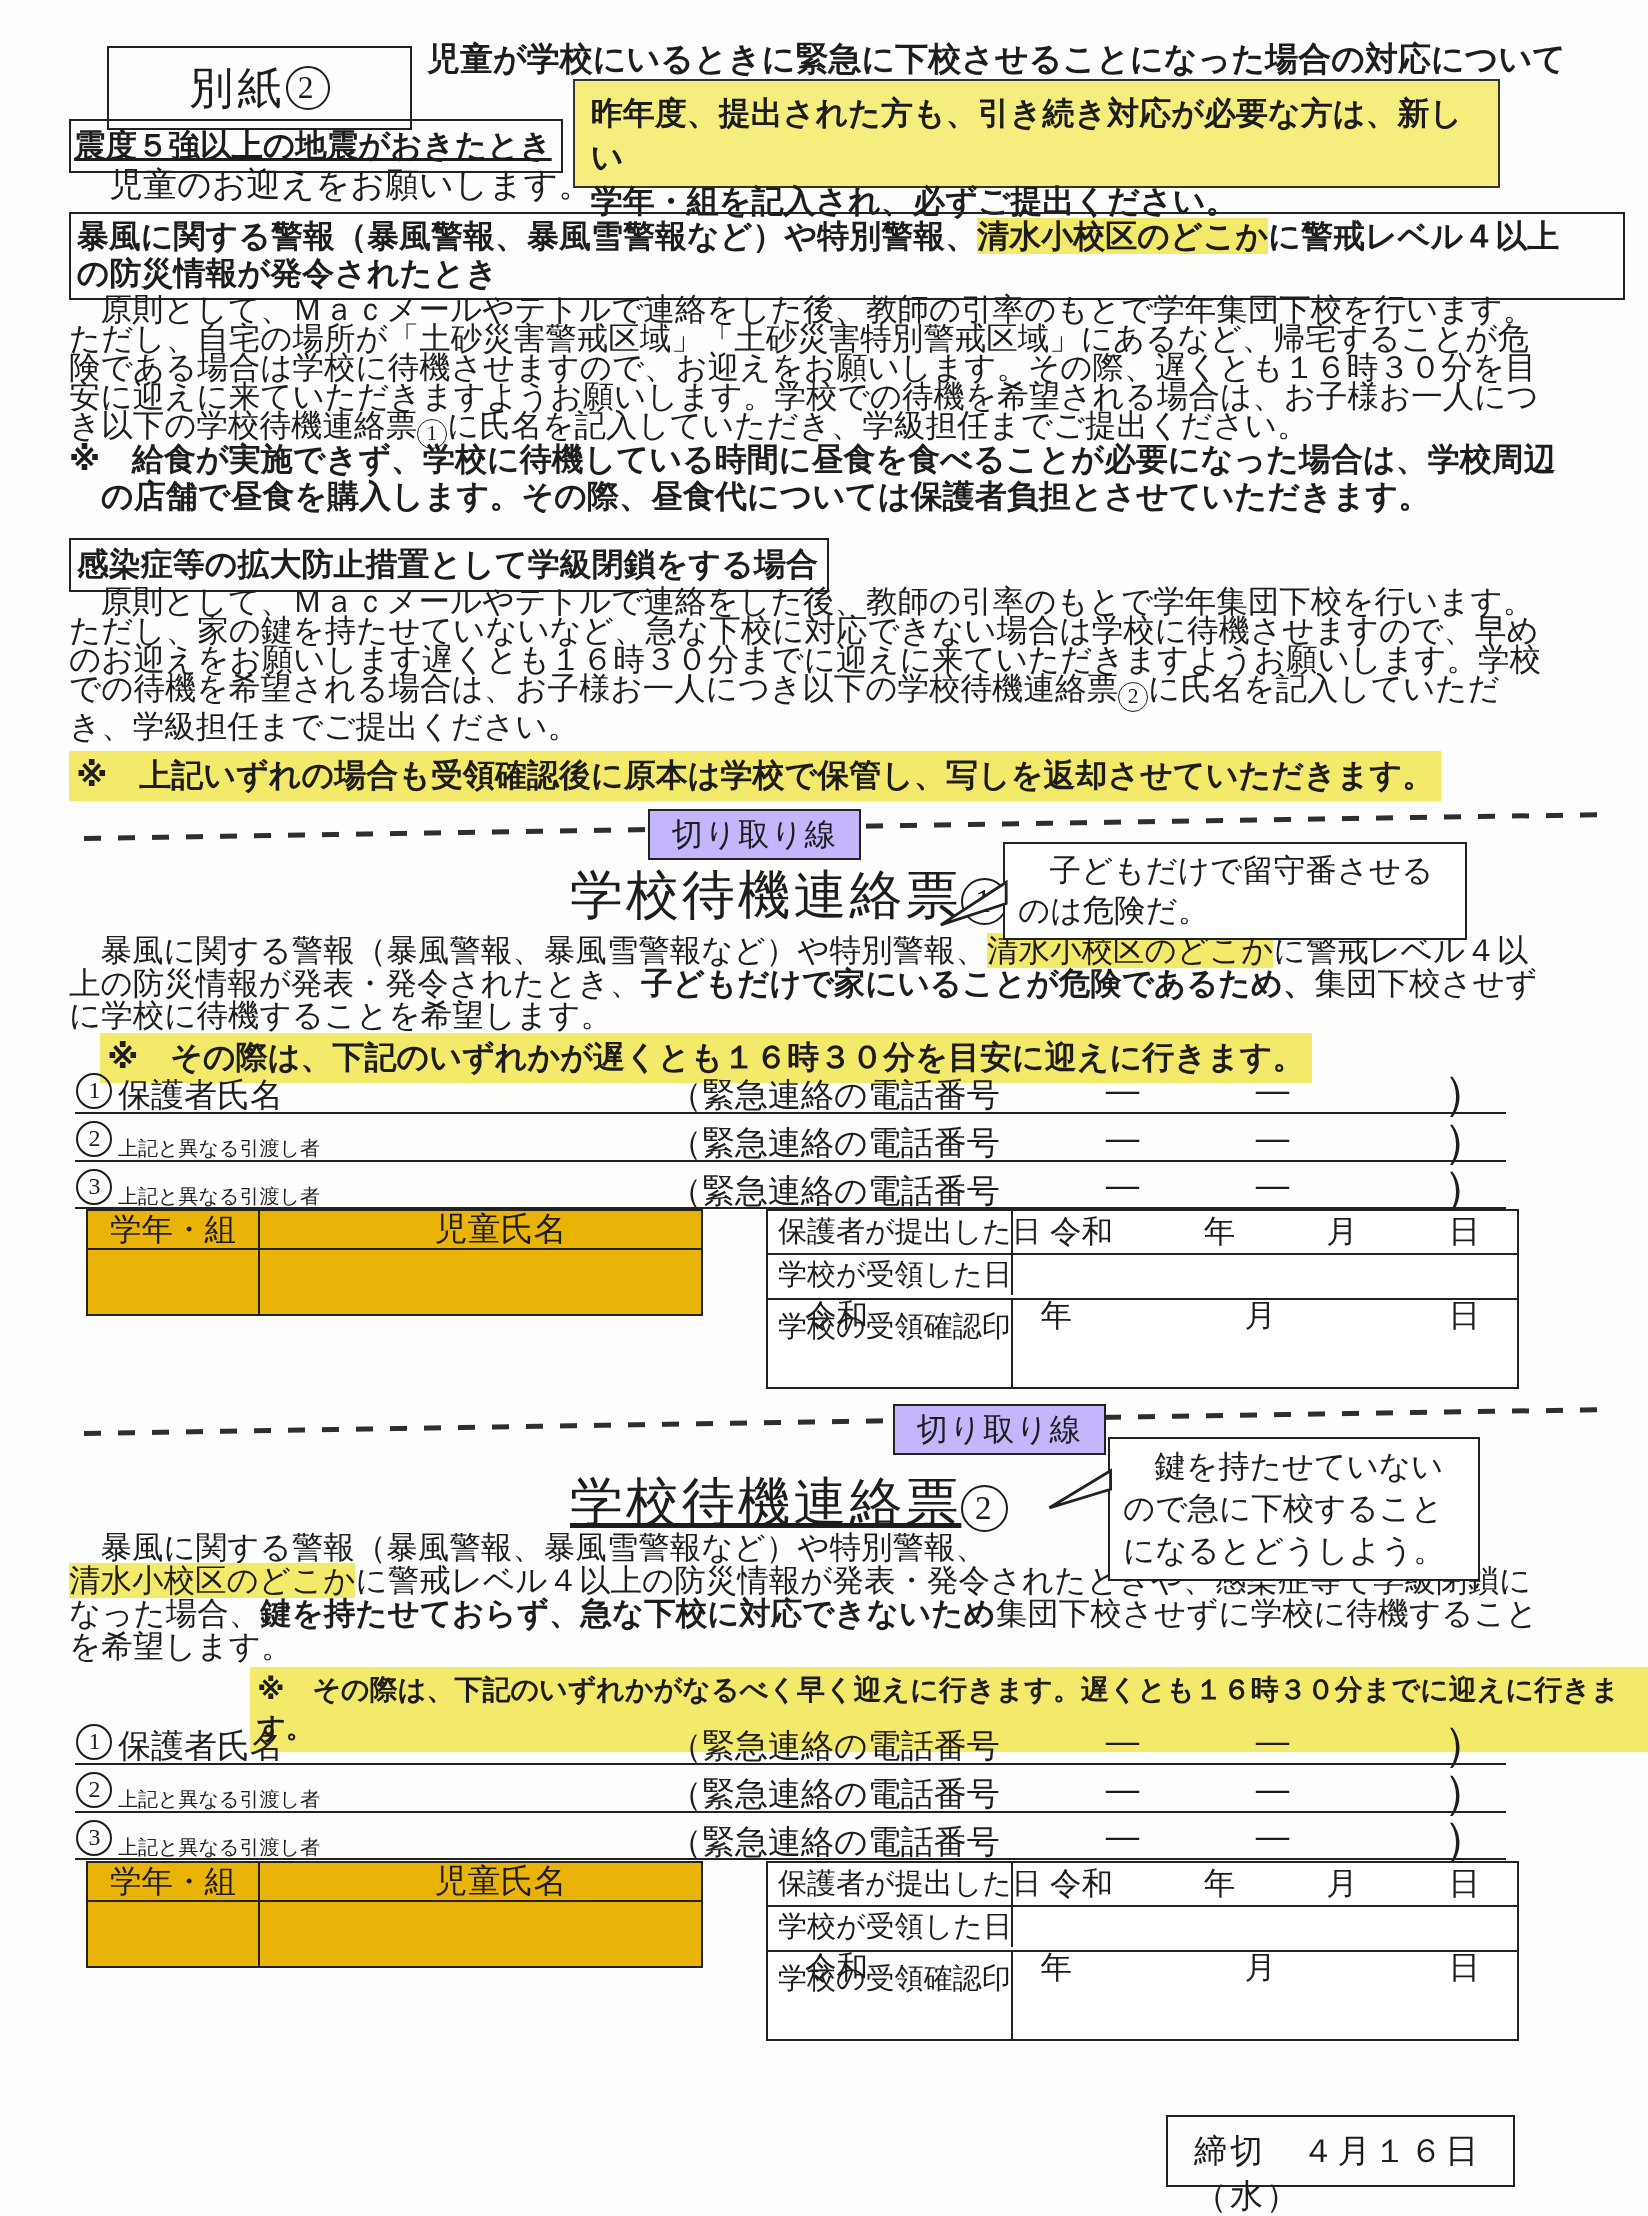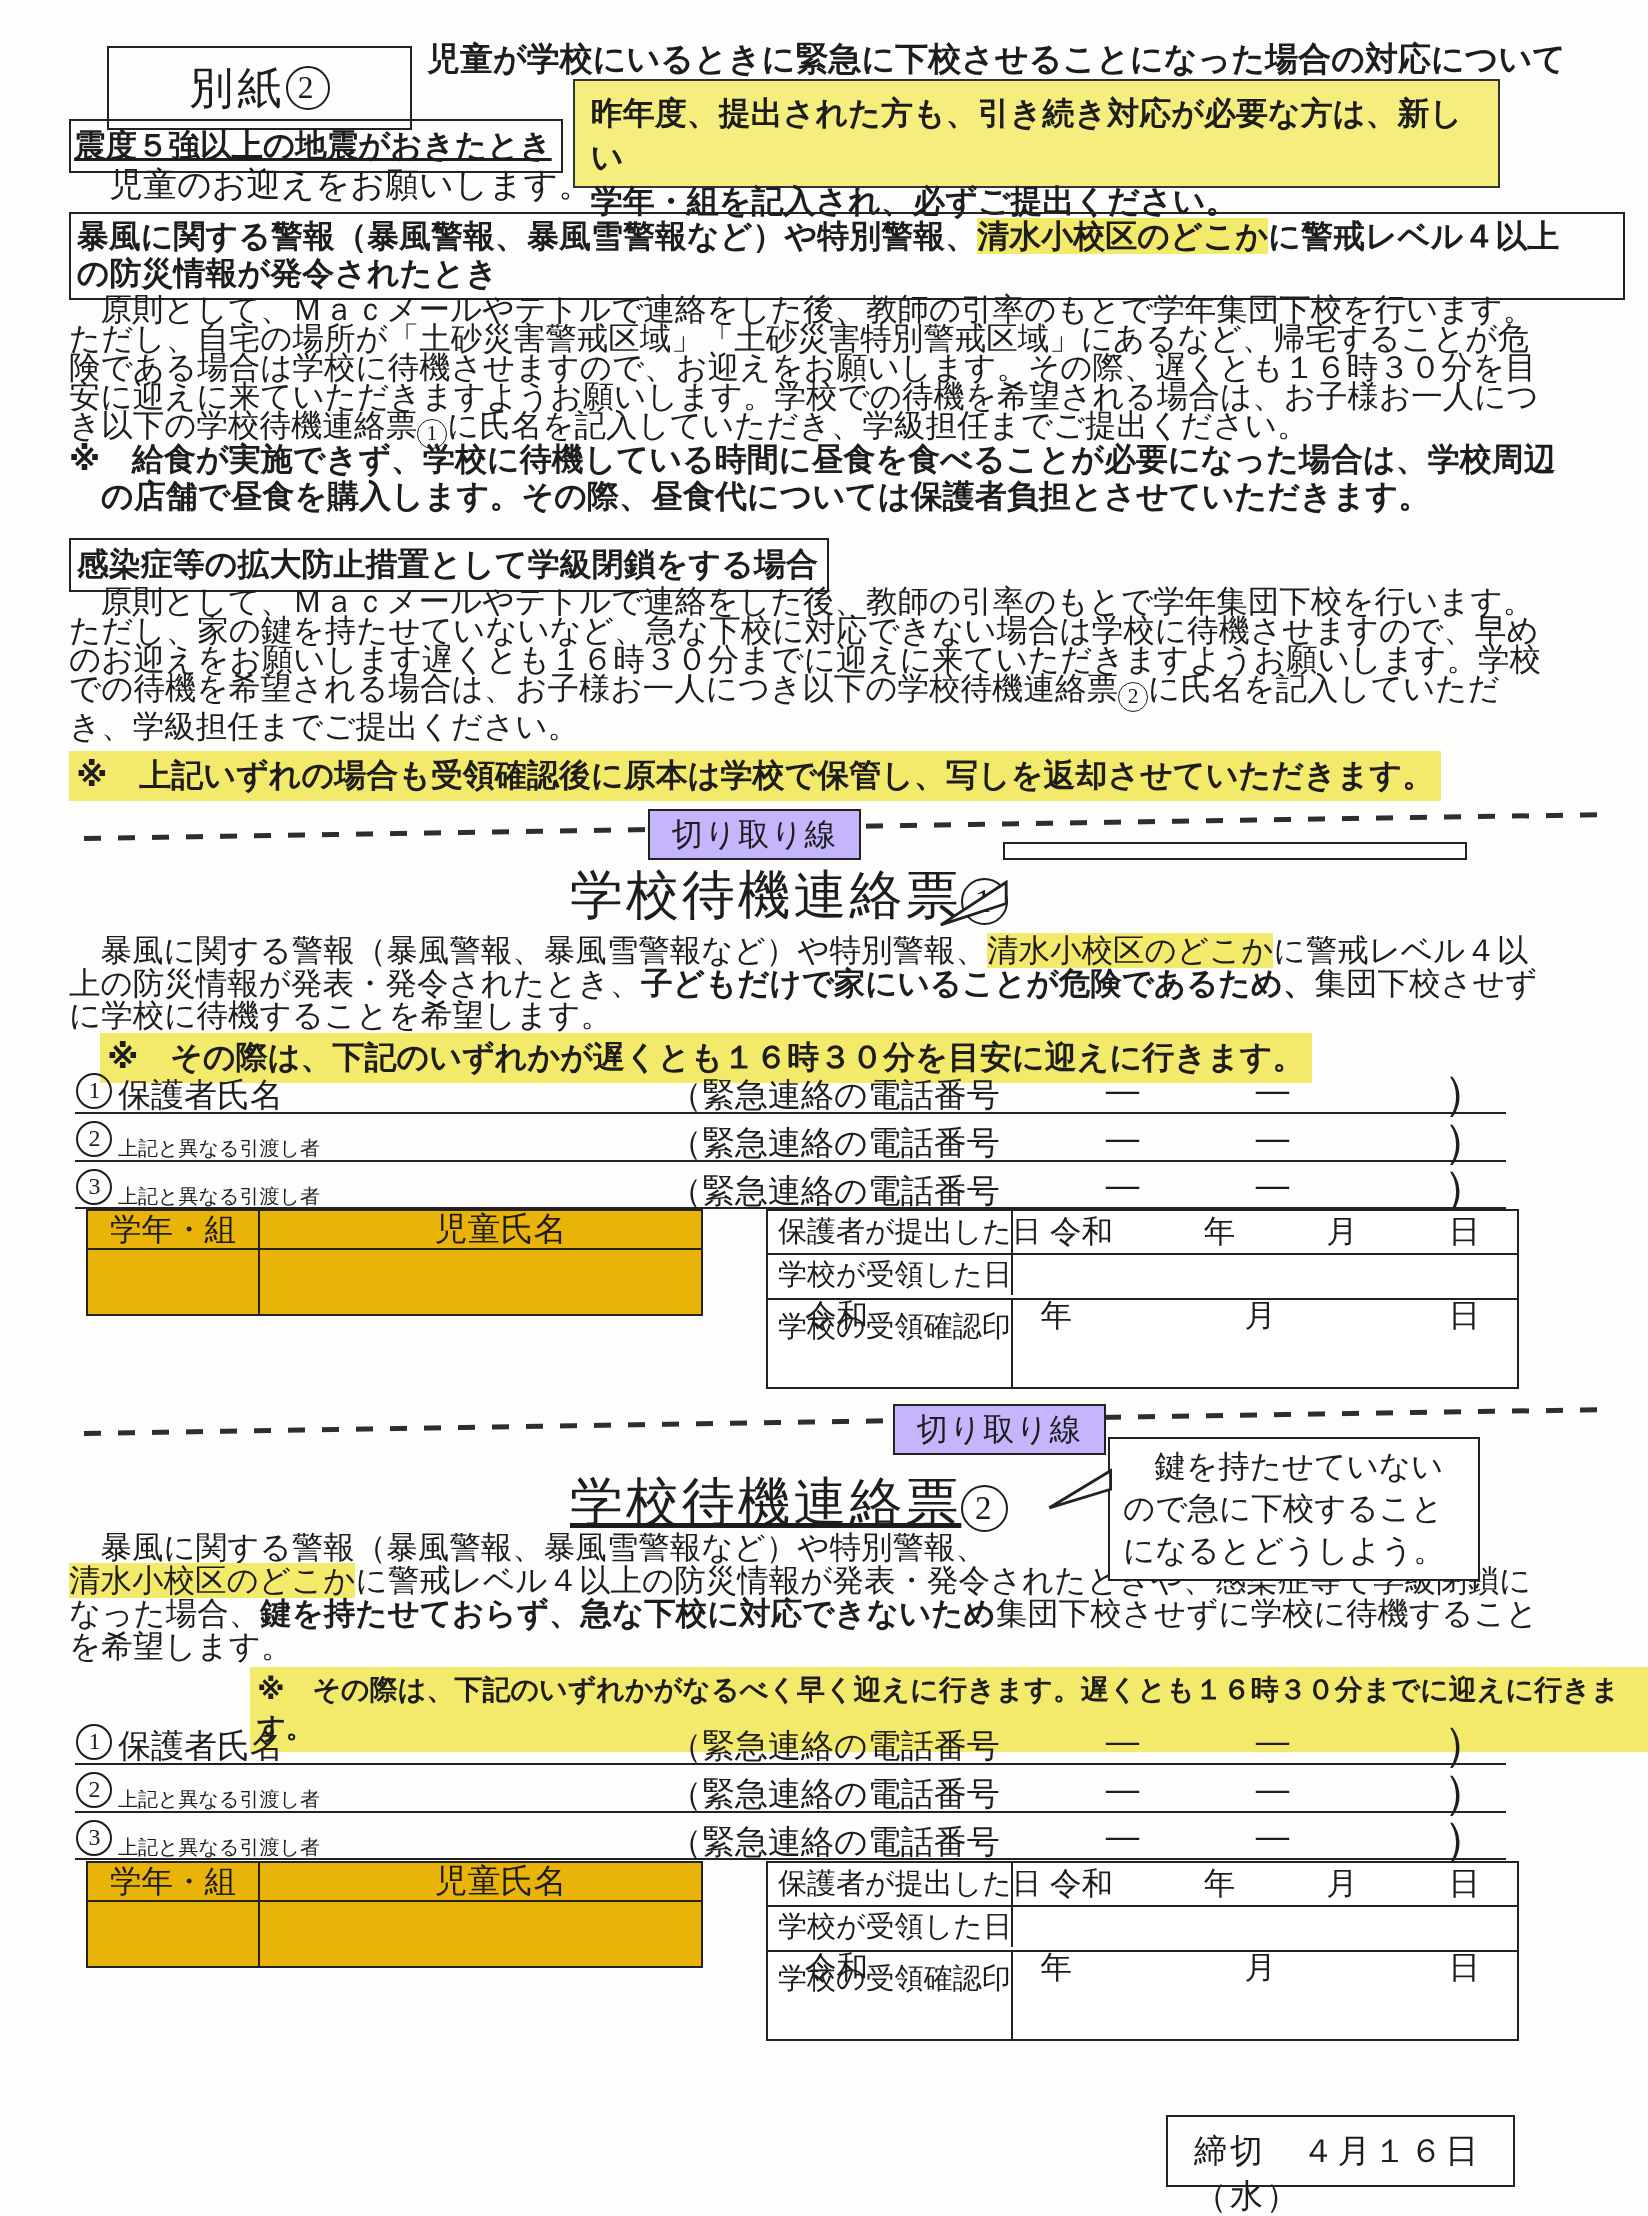--- a/index.html
+++ b/index.html
@@ -149,20 +149,21 @@
 <div class="abs keep-note hl sans">※　上記いずれの場合も受領確認後に原本は学校で保管し、写しを返却させていただきます。</div>
 
 <div class="abs cutline cutline1"></div>
 <div class="abs cutlabel cutlabel1 box">切り取り線</div>
 
 <div class="abs form-title ft1">
   <span>学校待機連絡票</span><span class="circ circ-title">1</span>
 </div>
 
 <div class="abs bubble bubble1">
+  <span>　子どもだけで留守番させるのは危険だ。</span>
   <svg class="pointer" width="69" height="54" style="left:-66px;top:34px;" viewBox="0 0 96 76">
     <polygon points="94,6 2,66 94,36" fill="#ffffff" stroke="#222222" stroke-width="4"></polygon>
   </svg>
 </div>
 
 <div class="abs para p-form1">
   <div>
     <span>　暴風に関する警報（暴風警報、暴風雪警報など）や特別警報、</span><span class="hl">清水小校区のどこか</span><span>に警戒レベル４以</span>
   </div>
   <div>

